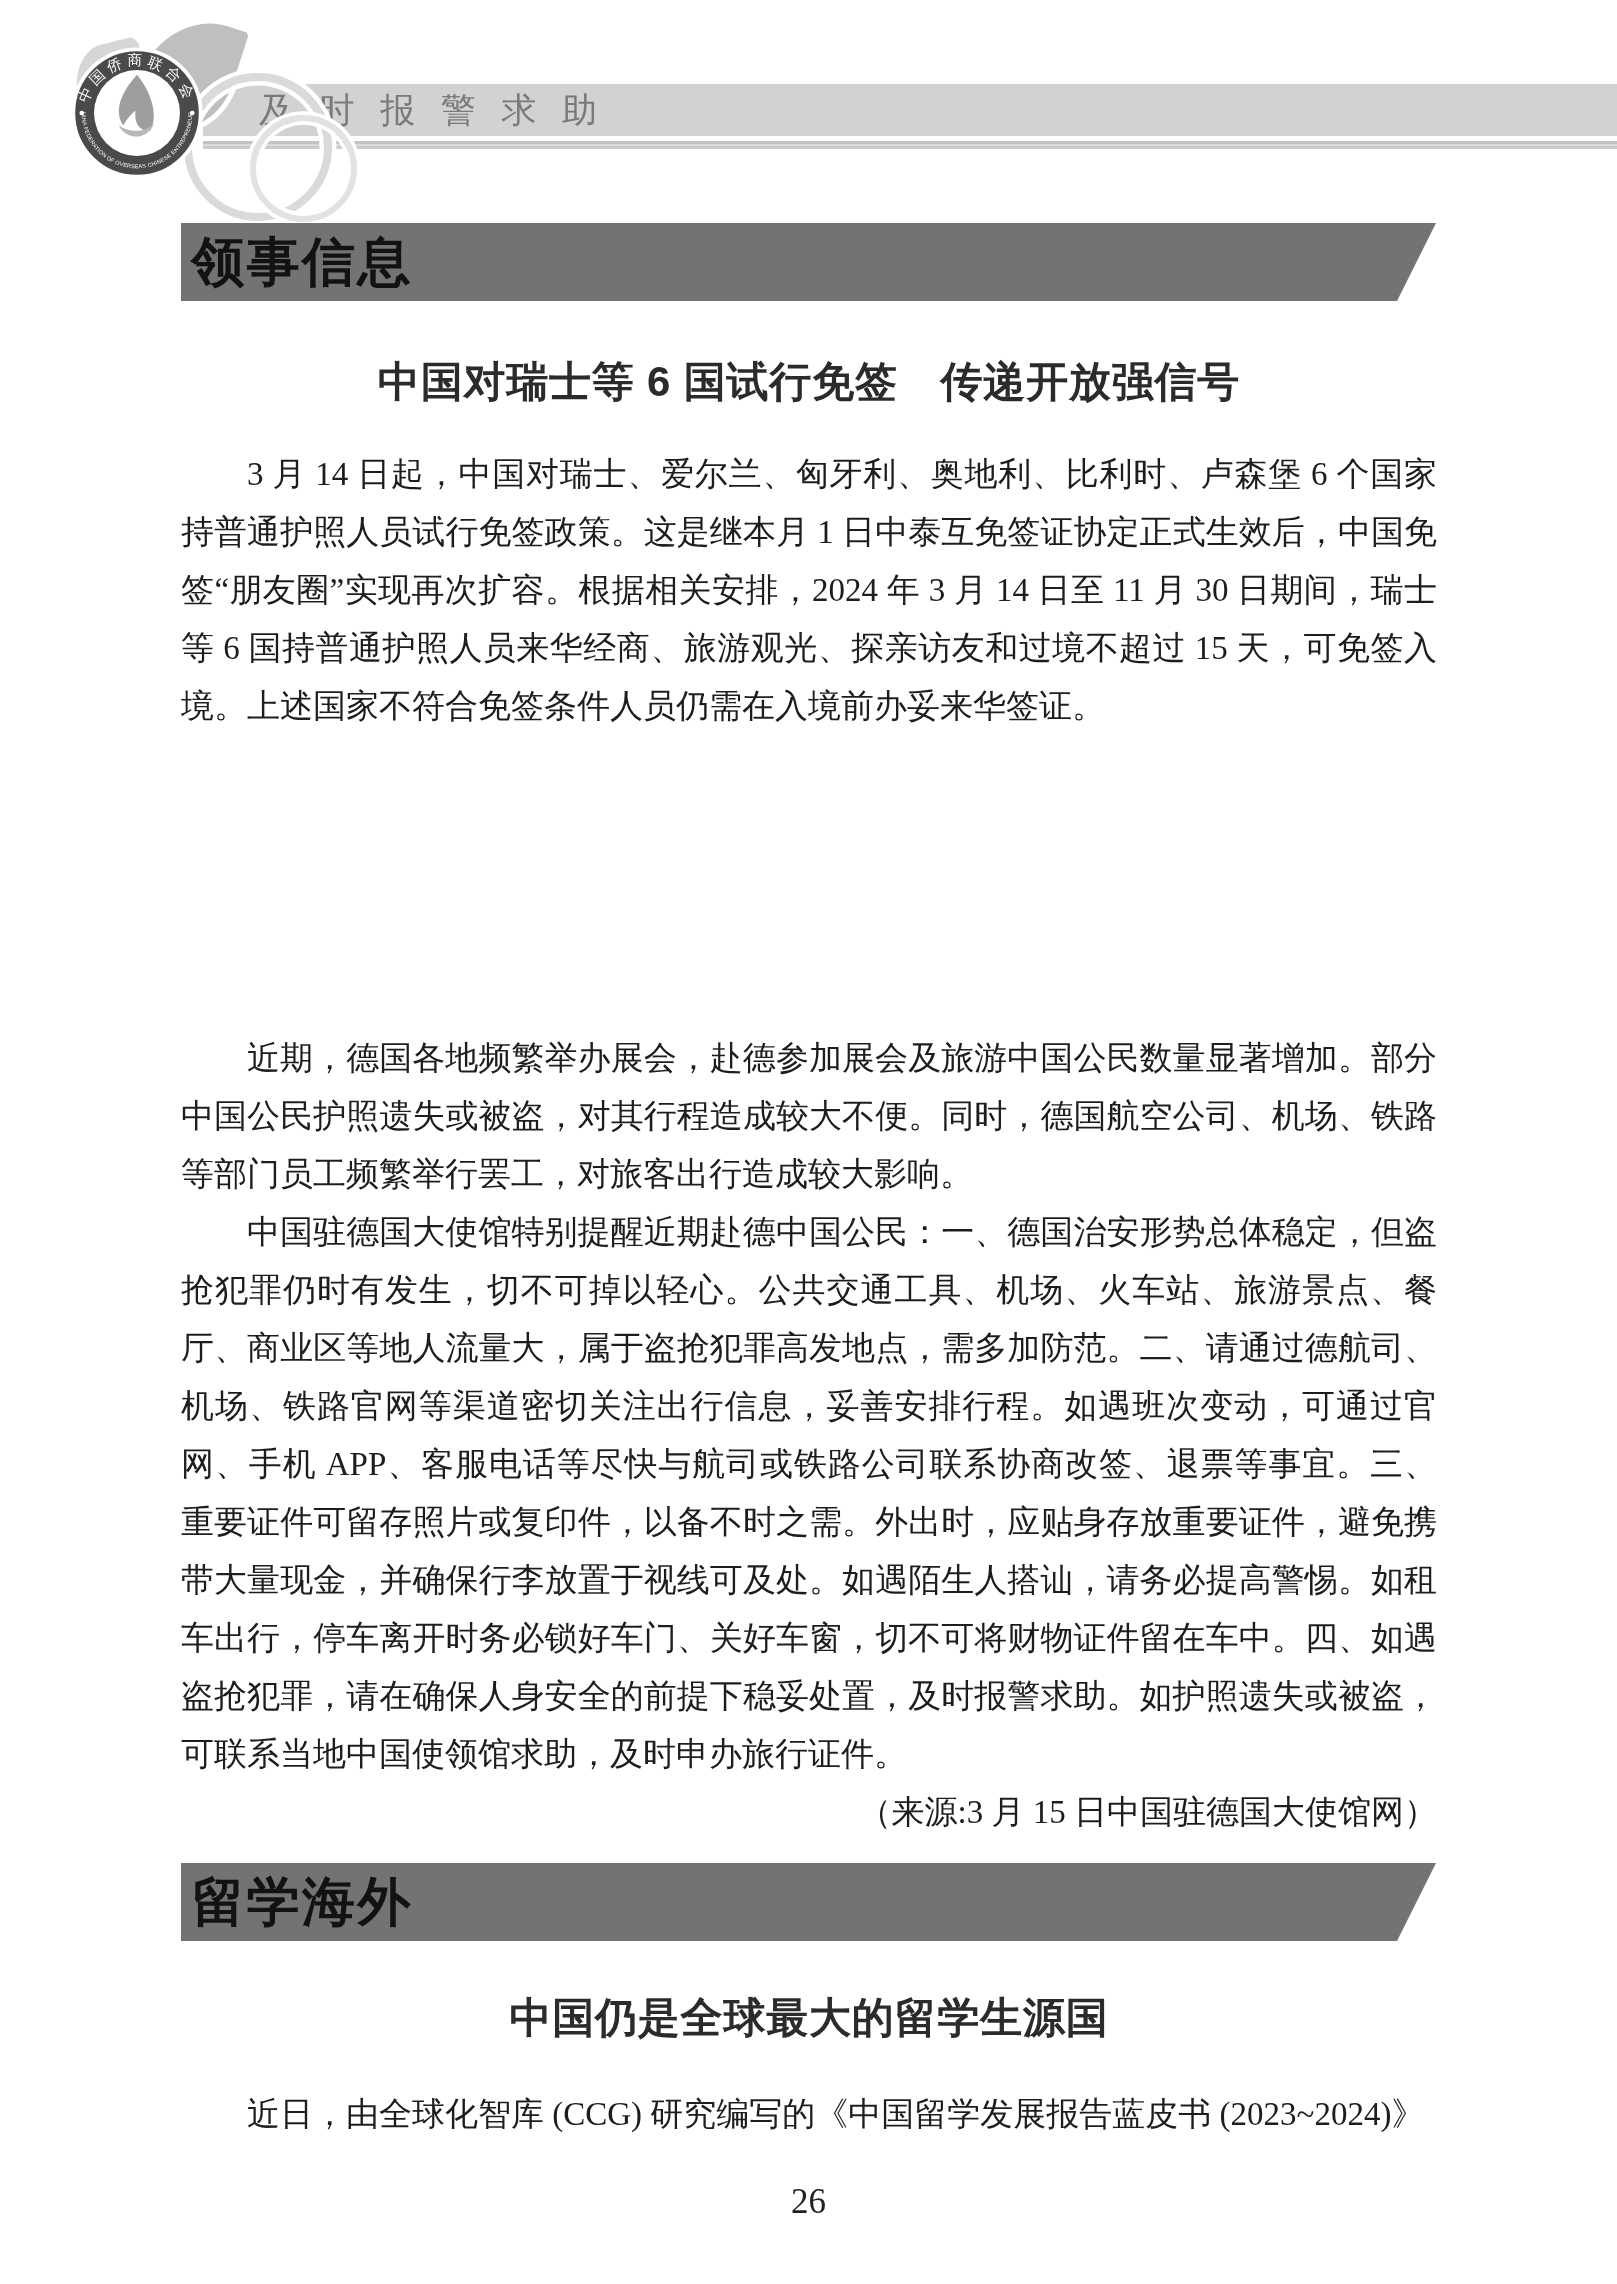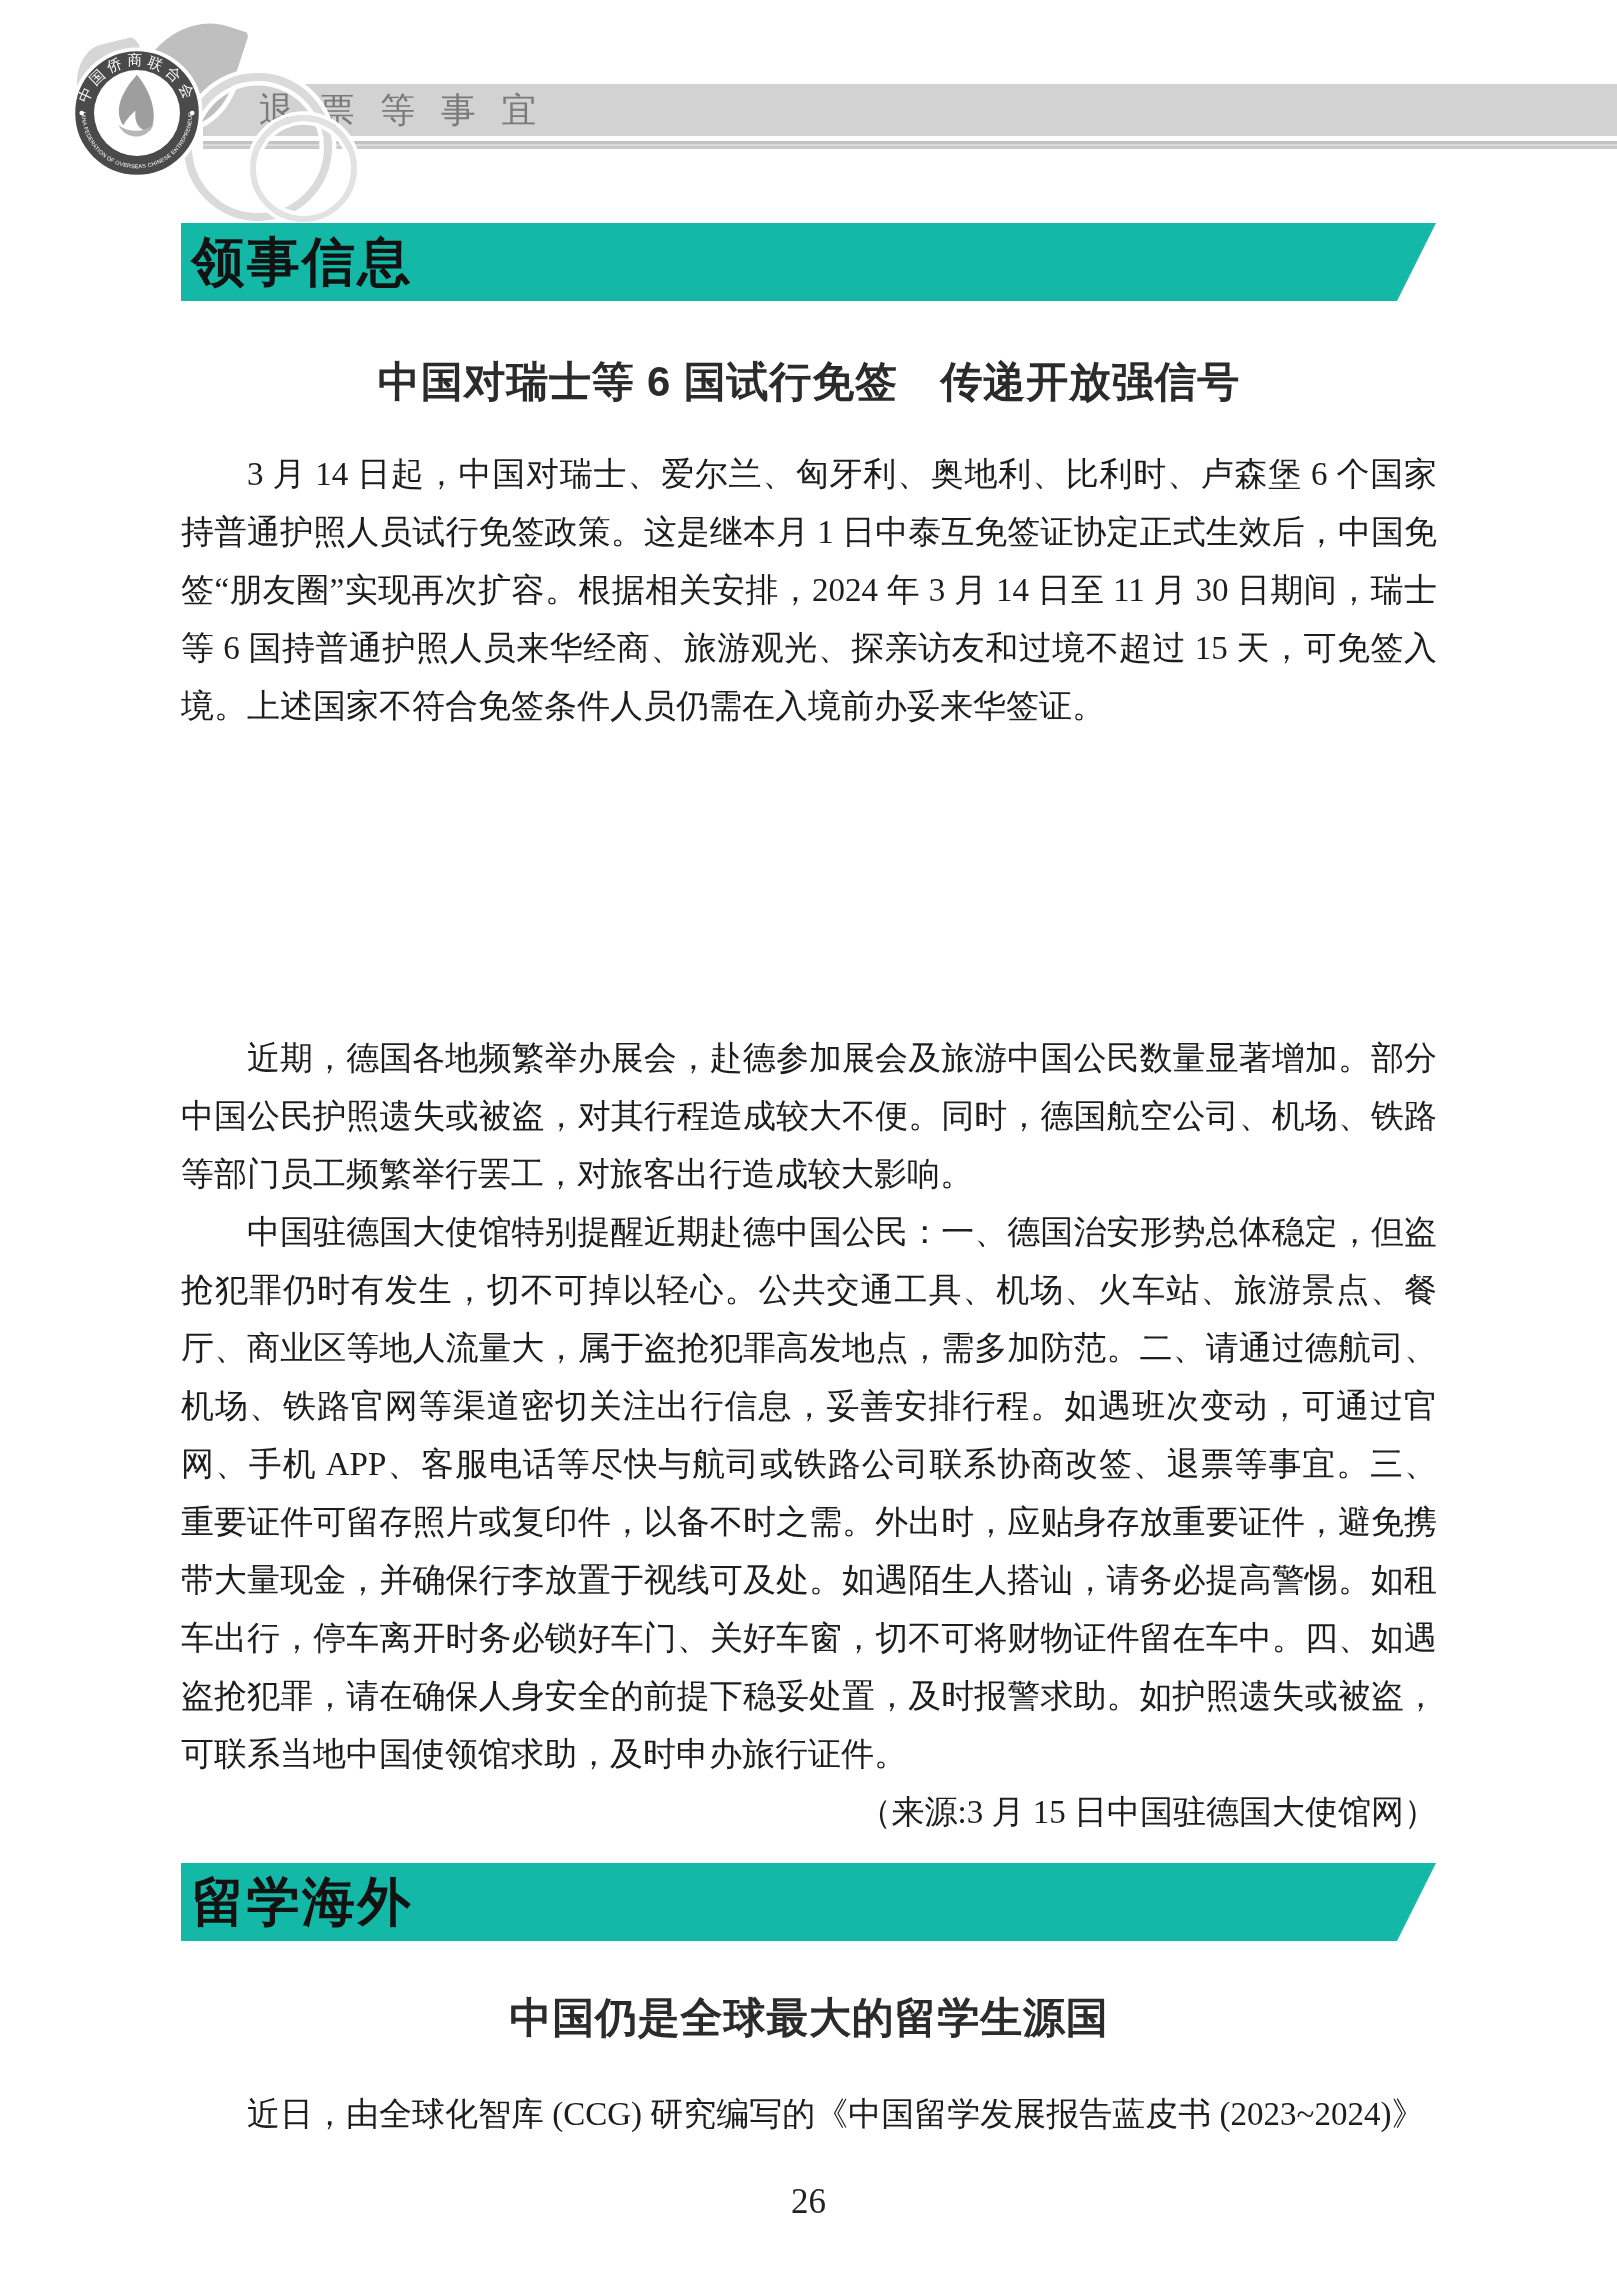--- a/index.html
+++ b/index.html
@@ -47,21 +47,21 @@
   .logo .ring-outline-2 {
     position:absolute; left:179px; top:107px; width:95px; height:95px;
     border:6.8px solid #e2e2e2; border-radius:50%;
     box-shadow:0 0 0 3.8px #fff, inset 0 0 0 3.8px #fff;
   }
   .logo svg.seal { position:absolute; left:0px; top:39px; width:132px; height:132px; }
 
   
   .secbar {
     position:absolute; left:181px; width:1255px; height:78px;
-    background:#14b8a6;
+    background:#737373;
     clip-path:polygon(0 0, 100% 0, calc(100% - 39px) 100%, 0 100%);
   }
   .secbar .lbl {
     font-family:"Liberation Serif", serif; font-weight:900;
     font-size:53px; line-height:78px; padding-left:10.5px;
     color:#121212; letter-spacing:2.3px;
   }
   .secbar-1 { top:223px; }
   .secbar-2 { top:1863px; }
 
@@ -91,21 +91,21 @@
     position:absolute; left:0; width:100%; top:2182px; text-align:center;
     font-family:"Liberation Serif", serif; font-size:35px; color:#222222;
   }
 </style>
 </head>
 <body>
 
 <div class="page">
 
   <div class="mast-bar">
-    <div class="mast-title">退票等事宜</div>
+    <div class="mast-title">及时报警求助</div>
   </div>
   <div class="mast-stripe"></div>
 
   <div class="logo">
     <div class="petal-a"></div>
     <div class="petal-b"></div>
     <div class="ring-outline-1"></div>
     <div class="ring-outline-2"></div>
     <svg class="seal" viewBox="0 0 172 172">
       <circle cx="86" cy="86" r="83" fill="#4a4a4a" stroke="#ffffff" stroke-width="5"></circle>

